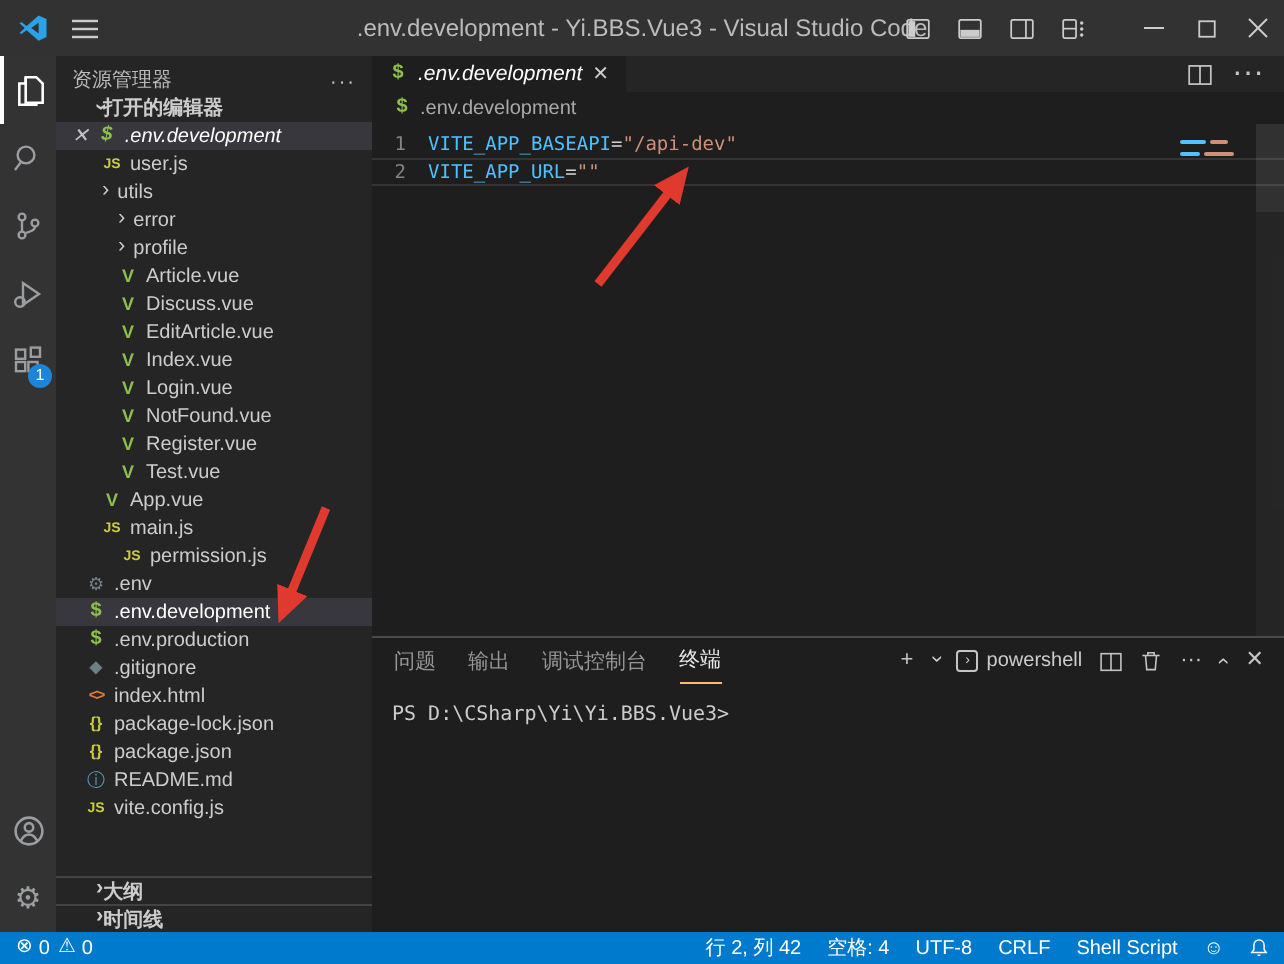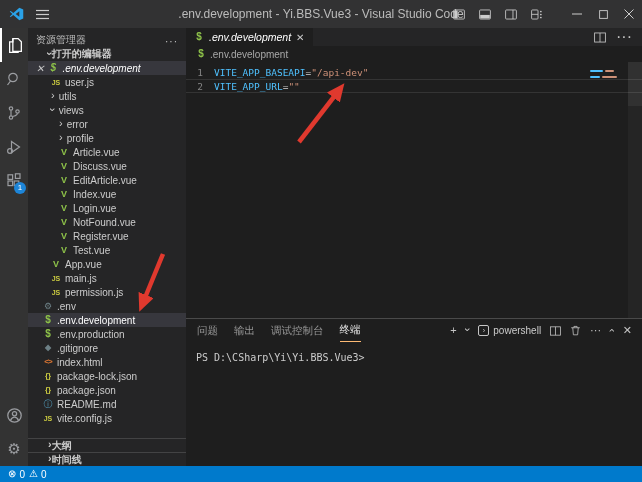--- a/index.html
+++ b/index.html
@@ -228,24 +228,20 @@
   </div>
   <div id="tree">
       <div class="row" style="padding-left: 23px;">
         <span class="fi ic-js">JS</span>
         <span>user.js</span>
       </div>
       <div class="row" style="padding-left: 23px;">
         <span class="chev">›</span>
         <span>utils</span>
       </div>
-      <div class="row" style="padding-left: 23px;">
-        <span class="chev down">›</span>
-        <span>views</span>
-      </div>
       <div class="row" style="padding-left: 31px;">
         <span class="chev">›</span>
         <span>error</span>
       </div>
       <div class="row" style="padding-left: 31px;">
         <span class="chev">›</span>
         <span>profile</span>
       </div>
       <div class="row" style="padding-left: 31px;">
         <span class="fi ic-vue">V</span>
@@ -280,21 +276,21 @@
         <span>Test.vue</span>
       </div>
       <div class="row" style="padding-left: 23px;">
         <span class="fi ic-vue">V</span>
         <span>App.vue</span>
       </div>
       <div class="row" style="padding-left: 23px;">
         <span class="fi ic-js">JS</span>
         <span>main.js</span>
       </div>
-      <div class="row" style="padding-left: 23px;">
+      <div class="row" style="padding-left: 33px;">
         <span class="fi ic-js">JS</span>
         <span>permission.js</span>
       </div>
       <div class="row" style="padding-left: 15px;">
         <span class="fi ic-gear">⚙</span>
         <span>.env</span>
       </div>
       <div class="row selected" style="padding-left: 15px;">
         <span class="fi ic-shell">$</span>
         <span>.env.development</span>
@@ -437,20 +433,34 @@
   <div class="sb-left">
     <span class="sb-item">
       <span class="sb-ico">⊗</span>
       <span>0</span>
     </span>
     <span class="sb-item">
       <span class="sb-ico">⚠</span>
       <span>0</span>
     </span>
   </div>
+  <div class="sb-right">
+    <span class="sb-item">行 2, 列 42</span>
+    <span class="sb-item">空格: 4</span>
+    <span class="sb-item">UTF-8</span>
+    <span class="sb-item">CRLF</span>
+    <span class="sb-item">Shell Script</span>
+    <span class="sb-item">☺</span>
+    <span class="sb-item">
+      <svg width="9" height="10" viewBox="0 0 12 13">
+          <path d="M6 1.2c2 0 3.4 1.5 3.4 3.6v2.7l1.4 2H1.2l1.4-2V4.8c0-2.1 1.4-3.6 3.4-3.6z" fill="none" stroke="#ffffff"></path>
+          <path d="M4.8 10.8a1.2 1.2 0 0 0 2.4 0" fill="#ffffff"></path>
+        </svg>
+    </span>
+  </div>
 </div>
 
 <svg id="arrow-layer">
     <defs>
       <marker id="ah" markerWidth="4" markerHeight="3.6" refX="2.4" refY="1.8" orient="auto">
         <path d="M0,0 L4,1.8 L0,3.6 Z" fill="#E0392E"></path>
       </marker>
     </defs>
     <line x1="299" y1="142" x2="340" y2="89" stroke="#E0392E" stroke-width="4.5" marker-end="url(#ah)"></line>
     <line x1="163" y1="254" x2="142" y2="305" stroke="#E0392E" stroke-width="4.5" marker-end="url(#ah)"></line>

